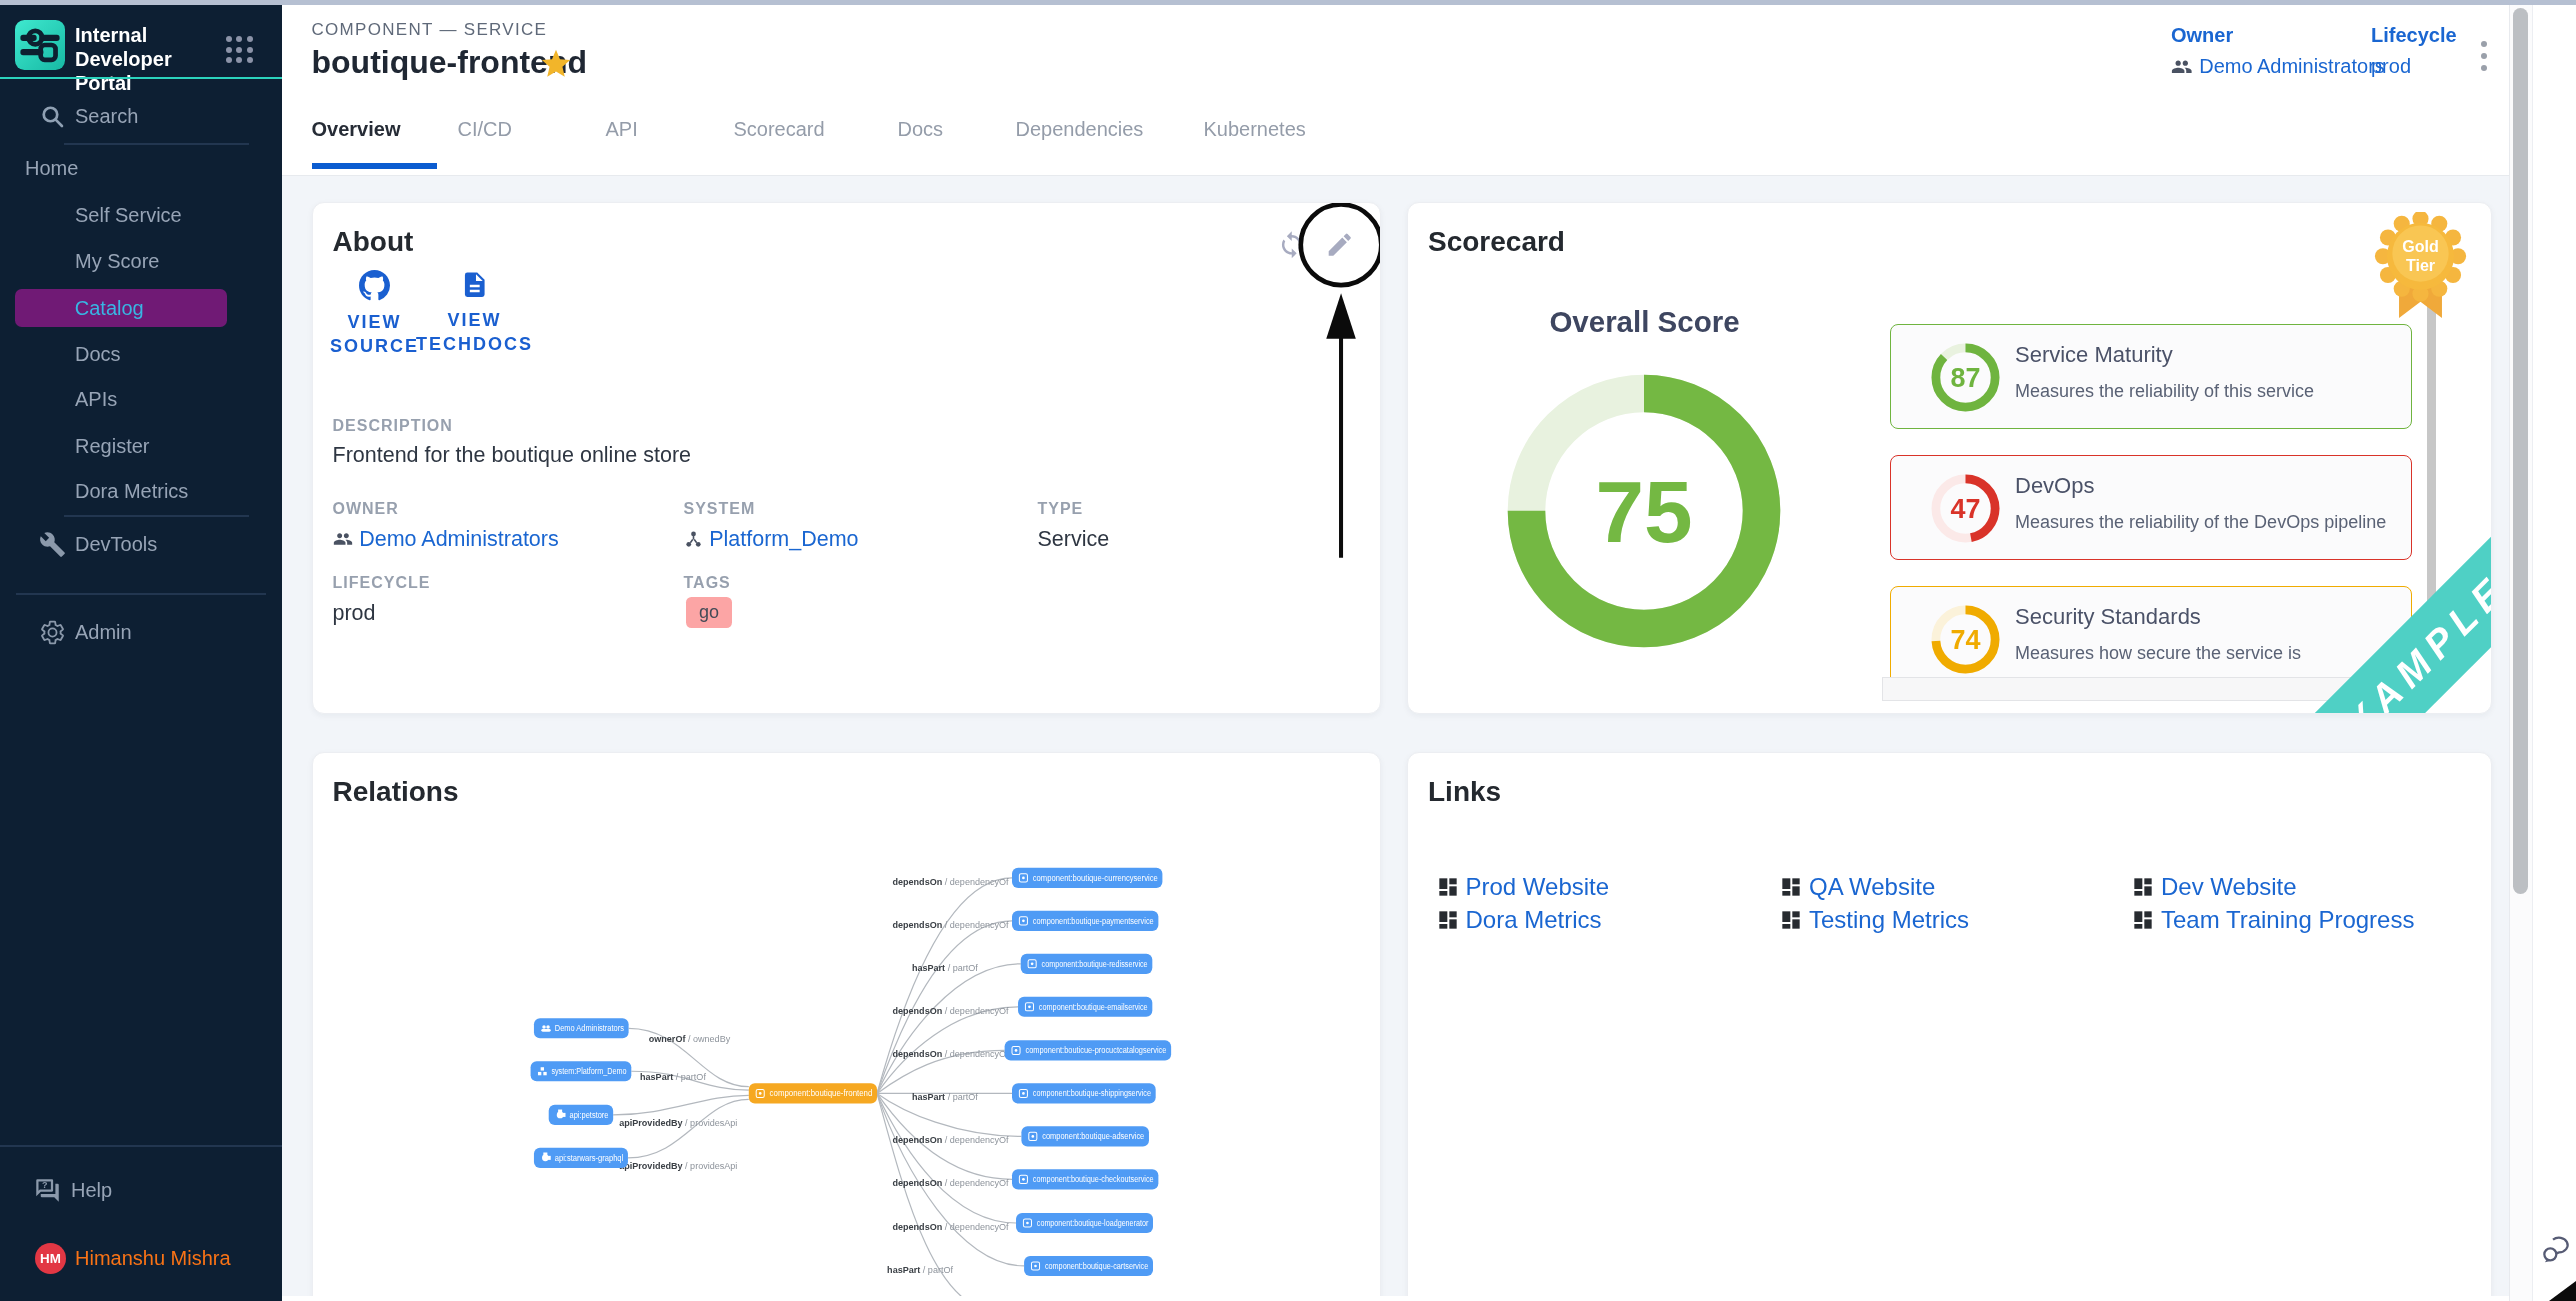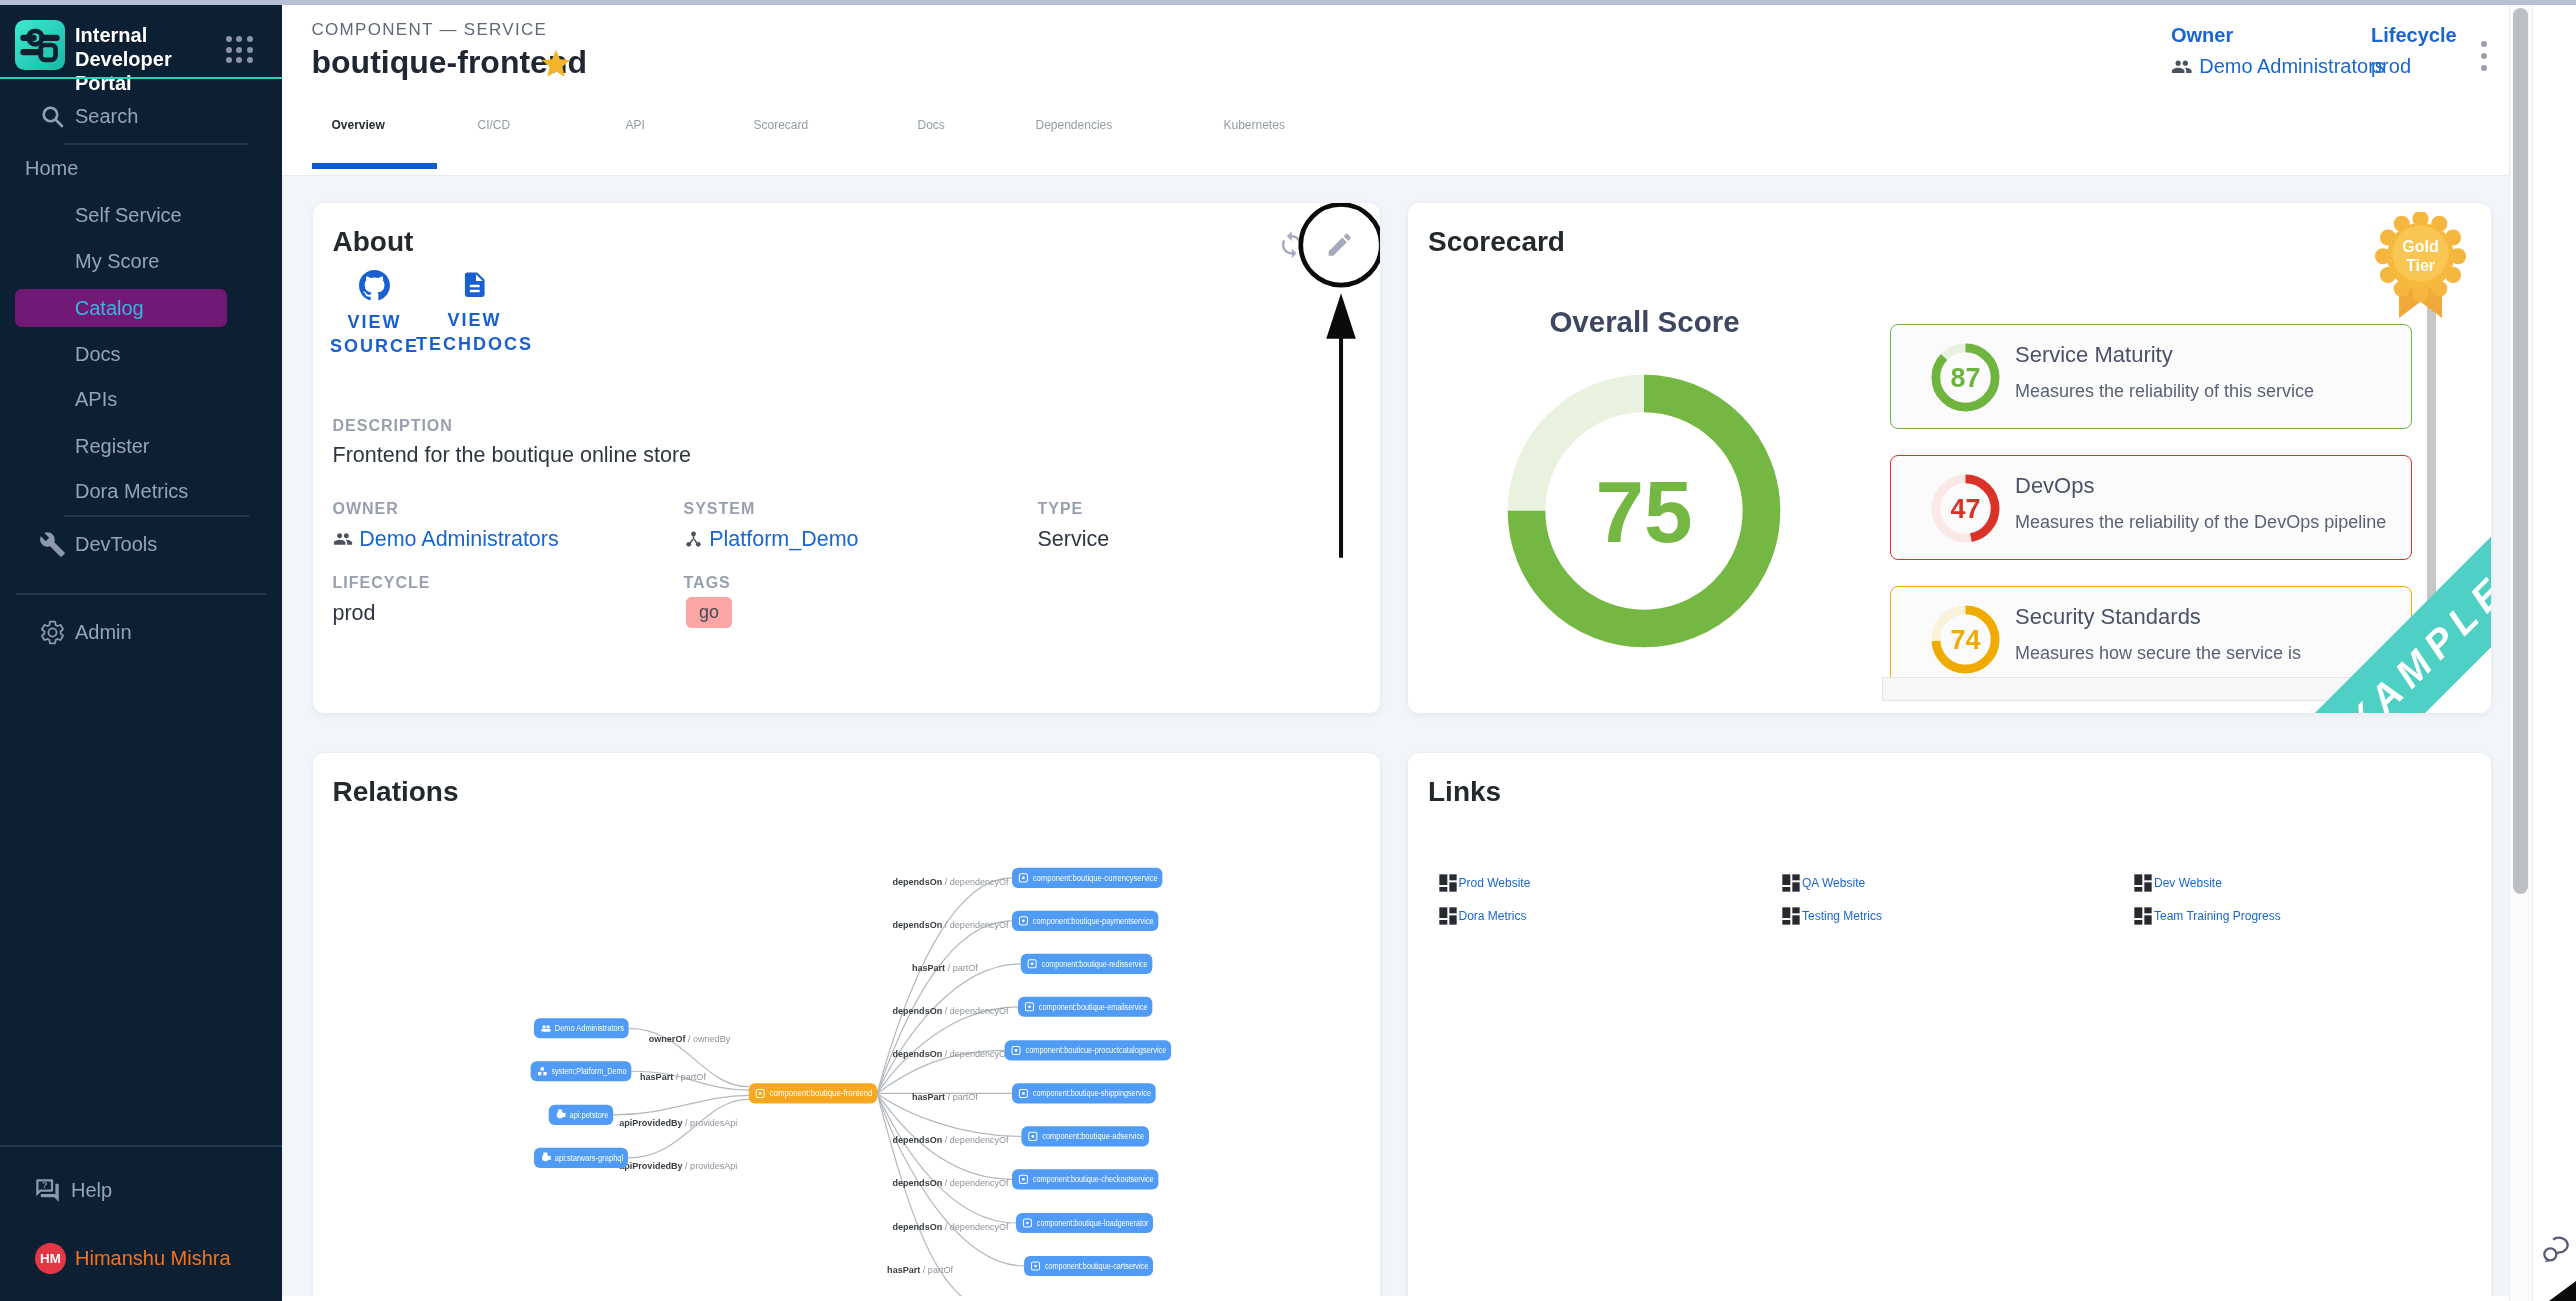--- a/index.html
+++ b/index.html
@@ -30,21 +30,21 @@
   .header { position:absolute; left:282px; top:5.4px; width:2227px; height:171px; background:#fff; border-bottom:1.3px solid #e7eaee; }
   .breadcrumb { position:absolute; left:29.5px; top:14.8px; font-size:17px; letter-spacing:1.3px; color:#5f6979; }
   .page-title { position:absolute; left:29.5px; top:39px; font-size:32px; font-weight:600; color:#1f2733; }
   .star { position:absolute; left:257px; top:42px; width:34px; height:34px; }
   .hdr-group { position:absolute; top:19px; }
   .hdr-label { font-size:20px; font-weight:bold; color:#1a66d1; }
   .hdr-value { margin-top:8px; display:flex; align-items:center; gap:6.7px; font-size:20px; color:#1a66d1; }
   .dots { position:absolute; left:2187px; top:32px; width:29.5px; height:38px; display:flex; flex-direction:column; align-items:center; justify-content:space-between; padding:4px 0; }
   .dots span { width:6px; height:6px; border-radius:50%; background:#9aa0aa; }
   .tabs { position:absolute; left:29.5px; top:113px; height:31px; display:flex; }
-  .tab { font-size:12px; color:#949ca9; margin-right:0;margin-left:20px; }
+  .tab { font-size:20px; color:#949ca9; margin-right:0; }
   .tab.active { color:#262c36; font-weight:600; }
   .tab-underline { position:absolute; left:30px; top:158px; width:125px; height:5.4px; background:#0b5cd0; }
 
   
   .content { position:absolute; left:282px; top:176px; width:2227px; height:1120px; background:#f2f5f9; overflow:hidden; }
   .card { position:absolute; background:#fff; border:0.7px solid #eceef2; border-radius:12px; box-shadow:0 2px 6.7px rgba(20,30,60,.05); overflow:hidden; }
   .card-title { position:absolute; left:20px; top:23px; font-size:28px; font-weight:bold; color:#24292f; }
 
   
   .action-block { position:absolute; top:67px; width:148px; text-align:center; color:#1a5fd0; }
@@ -59,21 +59,21 @@
   .metric-card { position:absolute; left:482px; width:522px; height:105px; border-radius:8px; background:#fbfbfc; }
   .metric-name { position:absolute; left:124px; top:17.5px; font-size:22px; color:#4b5268; }
   .metric-desc { position:absolute; left:124px; top:56px; font-size:18px; color:#5a6275; }
   .v-thumb { position:absolute; left:1019px; top:94px; width:9.4px; height:376px; border-radius:4.7px; background:#c7c7c7; }
   .h-track { position:absolute; left:474px; top:474px; width:545px; height:24px; background:#f7f7f8; border:0.7px solid #e3e4e7; }
   .ribbon { position:absolute; left:705px; top:426px; width:604px; height:78px; background:#4fd0c5;
             transform:rotate(-45deg); display:flex; align-items:center; justify-content:center;
             color:#fff; font-size:39px; font-weight:bold; font-style:italic; letter-spacing:8px; }
 
   
-  .link-item { position:absolute; display:flex; align-items:center; gap:1px; font-size:12px; color:#1a66d1; }
+  .link-item { position:absolute; display:flex; align-items:center; gap:8px; font-size:24px; color:#1a66d1; }
 
   .scrollzone { position:absolute; left:2509px; top:5.4px; bottom:0; width:23px; background:#fbfbfc; border-left:0.7px solid #e8eaee; }
   .page-thumb { position:absolute; left:3.4px; top:2.7px; width:14.8px; height:886px; border-radius:7.4px; background:#bcbfc3; }
   .rightcol { position:absolute; left:2532px; top:5.4px; bottom:0; width:44px; background:#fff; border-left:0.7px solid #eceef2; }
   .corner-wedge { position:absolute; right:0; bottom:0; width:27px; height:20px; background:#0b0b0b; clip-path:polygon(100% 0,100% 100%,0 100%); }
   svg { display:block; }
 </style>
 </head>
 <body>
 

